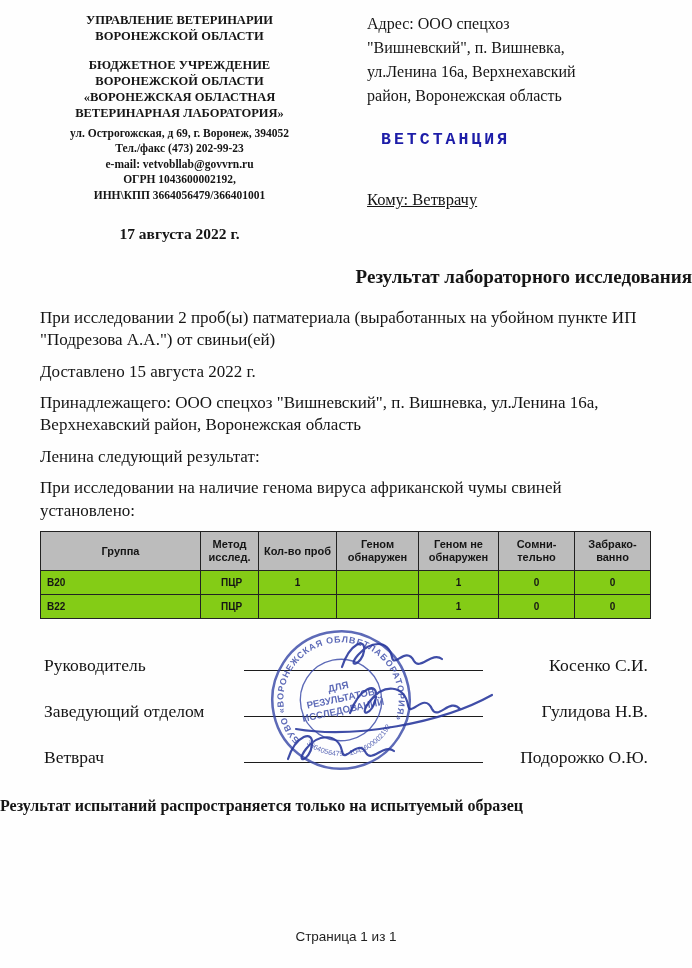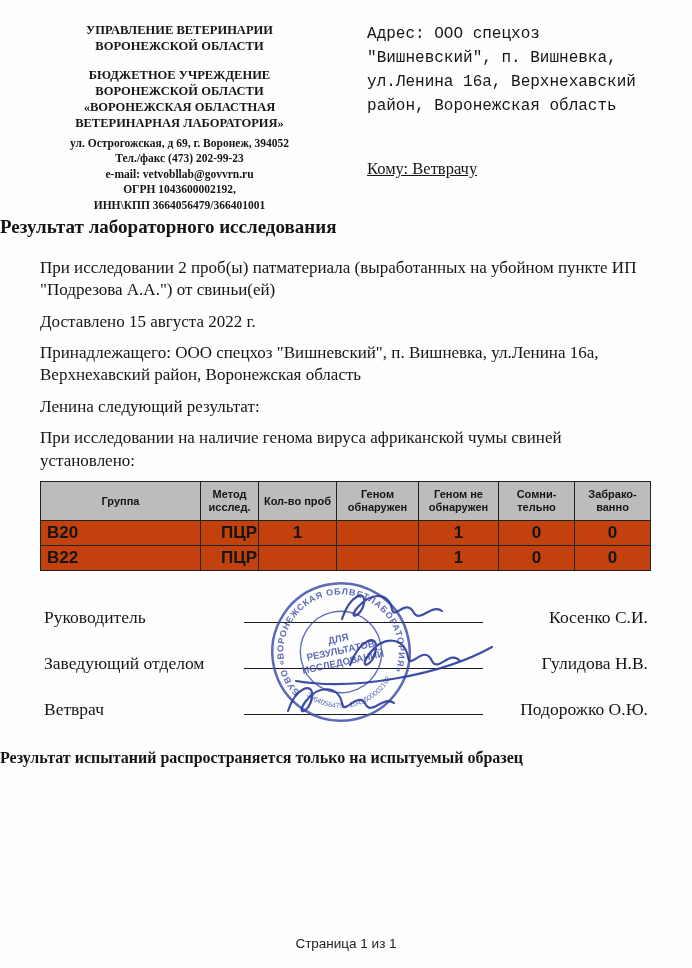--- a/index.html
+++ b/index.html
@@ -5,76 +5,76 @@
   html,body{margin:0;padding:0;background:#ffffff;}
   .page{
     position:relative;
     width:692px;height:968px;
     background:#fefefe;
     font-family:"Liberation Serif", serif;
     color:#151515;
     overflow:hidden;
   }
   
-  .header{display:flex;padding:22px 26px 0 38px;}
+  .header{display:flex;padding:12px 26px 0 38px;}
   .header-left{width:284px;text-align:center;}
   .hl-authority{font-weight:bold;font-size:12.5px;line-height:1.3;white-space:pre-line;}
   .hl-institution{margin-top:12px;font-weight:bold;font-size:12.5px;line-height:1.3;white-space:pre-line;}
   .hl-small{font-weight:bold;font-size:11.5px;line-height:1.35;}
   .hl-small.first{margin-top:4px;}
   .hl-date{margin-top:22px;font-weight:bold;font-size:15.5px;}
   .header-right{margin-left:46px;width:300px;}
-  .addr{font-size:16px;line-height:1.5;white-space:pre-line;font-family:Liberation Mono, monospace;}
+  .addr{font-size:16px;line-height:1.5;white-space:pre-line;}
   .station{
     margin-top:22px;margin-left:14px;
     font-family:"Liberation Mono", monospace;
     font-weight:bold;font-size:16.5px;letter-spacing:3px;
     color:#1d1da8;
   }
   .to{margin-top:41px;font-size:16.5px;text-decoration:underline;}
   
-  .title{text-align:left;font-weight:bold;font-size:19px;line-height:1.45;}
+  .title{margin-top:20px;text-align:right;font-weight:bold;font-size:19px;line-height:1.45;}
   
   .body-text{margin:16px 44px 0 40px;font-size:17px;line-height:1.32;}
   .body-text p{margin:0 0 9px 0;}
   
   table.results{
     margin:6px 42px 0 40px;width:610px;
     border-collapse:collapse;
     font-family:"Liberation Sans", sans-serif;
     table-layout:fixed;
   }
   table.results th{
     background:#bcbcbc;border:1px solid #222;
     font-size:11px;font-weight:bold;line-height:1.2;
     padding:4px 2px;text-align:center;vertical-align:middle;
     white-space:pre-line;height:30px;
   }
   table.results td{
-    border:1px solid #222;font-size:17px;font-weight:bold;
-    text-align:center;padding:2px 20px;height:19px;background:#c2410c;
+    border:1px solid #222;font-size:10px;font-weight:bold;
+    text-align:center;padding:2px 20px;height:19px;background:#84cc16;
   }
   table.results td.left{text-align:left;padding-left:6px;}
   
   .signatures{position:relative;margin:14px 44px 0 44px;height:150px;}
   .sig-row{display:flex;align-items:flex-end;height:46px;font-size:17.5px;}
   .sig-role{width:200px;padding-bottom:3px;}
   .sig-line{flex:1;border-bottom:1.6px solid #1c1c1c;margin:0 10px 8px 0;height:1px;}
   .sig-name{width:155px;padding-bottom:3px;text-align:right;}
   .stamp{
     position:absolute;left:208px;top:-22px;
     width:178px;height:178px;
     transform:rotate(-12deg);
     opacity:0.82;pointer-events:none;
   }
   .scribbles{position:absolute;left:0;top:0;width:604px;height:150px;pointer-events:none;}
   
   .disclaimer{margin-top:14px;text-align:left;font-weight:bold;font-size:16px;}
   .page-num{
-    position:absolute;bottom:17px;left:0;right:0;text-align:center;
+    position:absolute;bottom:24px;left:0;right:0;text-align:center;
     font-family:"Liberation Sans", sans-serif;font-size:13.5px;color:#222;
   }
 </style>
 </head>
 <body>
 
 <div class="page">
 
   <div class="header">
     <div class="header-left">
@@ -82,26 +82,28 @@
 ВОРОНЕЖСКОЙ ОБЛАСТИ</div>
       <div class="hl-institution">БЮДЖЕТНОЕ УЧРЕЖДЕНИЕ
 ВОРОНЕЖСКОЙ ОБЛАСТИ
 «ВОРОНЕЖСКАЯ ОБЛАСТНАЯ
 ВЕТЕРИНАРНАЯ ЛАБОРАТОРИЯ»</div>
       <div class="hl-small first">ул. Острогожская, д 69, г. Воронеж, 394052</div>
       <div class="hl-small">Тел./факс  (473) 202-99-23</div>
       <div class="hl-small">e-mail: vetvobllab@govvrn.ru</div>
       <div class="hl-small">ОГРН 1043600002192,</div>
       <div class="hl-small">ИНН\КПП 3664056479/366401001</div>
+      <div class="hl-date">17 августа 2022 г.</div>
     </div>
     <div class="header-right">
       <div class="addr">Адрес: ООО спецхоз
 "Вишневский", п. Вишневка,
 ул.Ленина 16а, Верхнехавский
 район, Воронежская область</div>
+      <div class="station">ВЕТСТАНЦИЯ</div>
       <div class="to">Кому: Ветврачу</div>
     </div>
   </div>
 
   <div class="title">
     <div>Результат лабораторного исследования</div>
   </div>
 
   <div class="body-text">
     <p>При исследовании 2 проб(ы) патматериала (выработанных на убойном пункте ИП "Подрезова А.А.") от свиньи(ей)</p>

